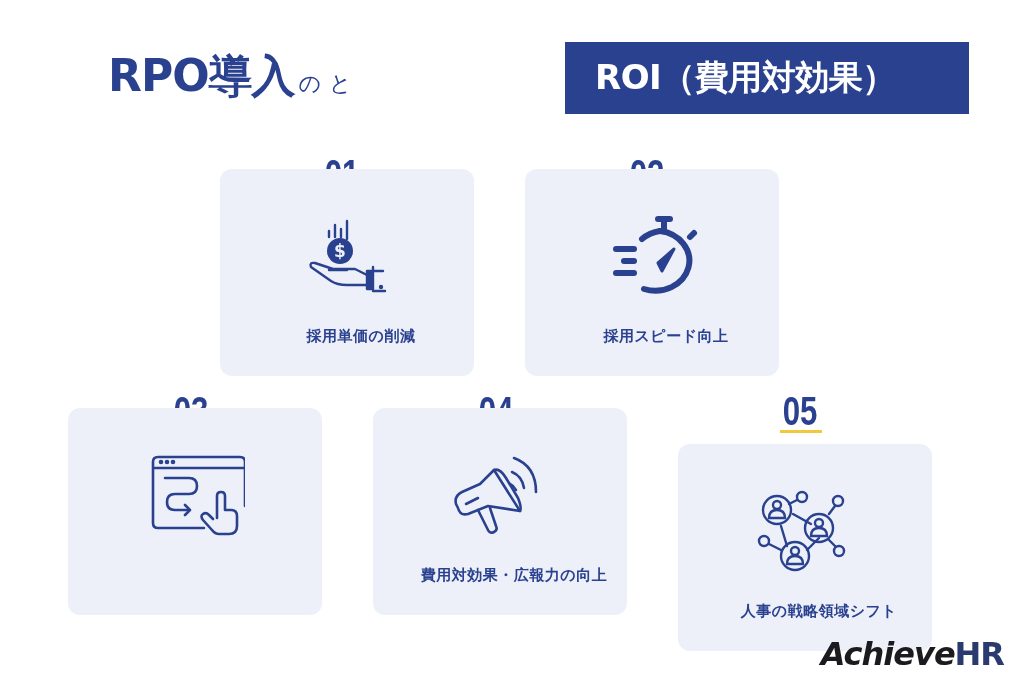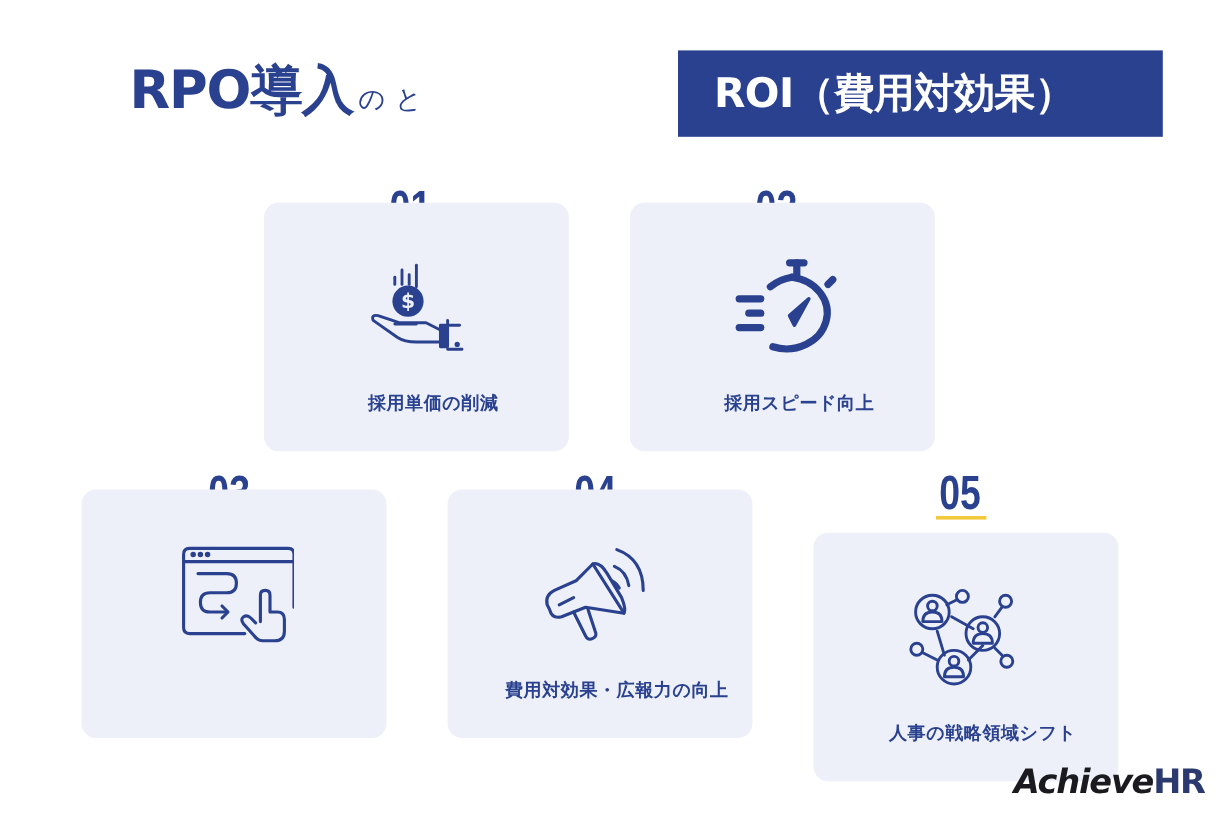--- a/index.html
+++ b/index.html
@@ -11,21 +11,21 @@
     .t-big { font-size: 44px; font-weight: bold; color: #2a418f; letter-spacing: -1px; line-height: 56px; }
     .t-small { font-size: 22px; font-weight: normal; color: #2a418f; line-height: 40px; margin: 0 4px; }
     .title-box { position: absolute; left: 565px; top: 2px; width: 404px; height: 72px; background: #2a418f; color: #ffffff; display: flex; align-items: center; padding-left: 30px; font-size: 34px; font-weight: bold; white-space: nowrap; letter-spacing: -0.5px; }
 
     .card { position: absolute; width: 254px; height: 207px; background: #edf0f9; border-radius: 12px; }
     .num { position: absolute; width: 80px; text-align: center; font-family: "Liberation Sans Narrow", "Liberation Sans", sans-serif; font-size: 40px; font-weight: bold; color: #2a418f; transform: scaleX(0.78); line-height: 44px; }
     .num-line { position: absolute; width: 42px; height: 3px; background: #f3c93c; }
     .card-icon { position: absolute; left: 77px; top: 40px; width: 100px; height: 90px; }
     .card-label { position: absolute; left: 14px; width: 254px; top: 158px; text-align: center; font-size: 15px; font-weight: bold; color: #2a418f; white-space: nowrap; letter-spacing: 0.5px; }
 
-    .logo { position: absolute; right: 20px; top: 635px; font-size: 28px; font-weight: bold; font-style: italic; letter-spacing: -1px; white-space: nowrap; }
+    .logo { position: absolute; right: 20px; top: 635px; font-size: 32px; font-weight: bold; font-style: italic; letter-spacing: -1px; white-space: nowrap; }
     .logo .a { color: #1a1a1f; }
     .logo .hr { color: #2a3a6e; font-style: normal; }
   </style>
 </head>
 <body>
 
 <div class="title-row">
   <div class="title-left">
     <span class="t-big">RPO導入</span>
     <span class="t-small">の</span>

